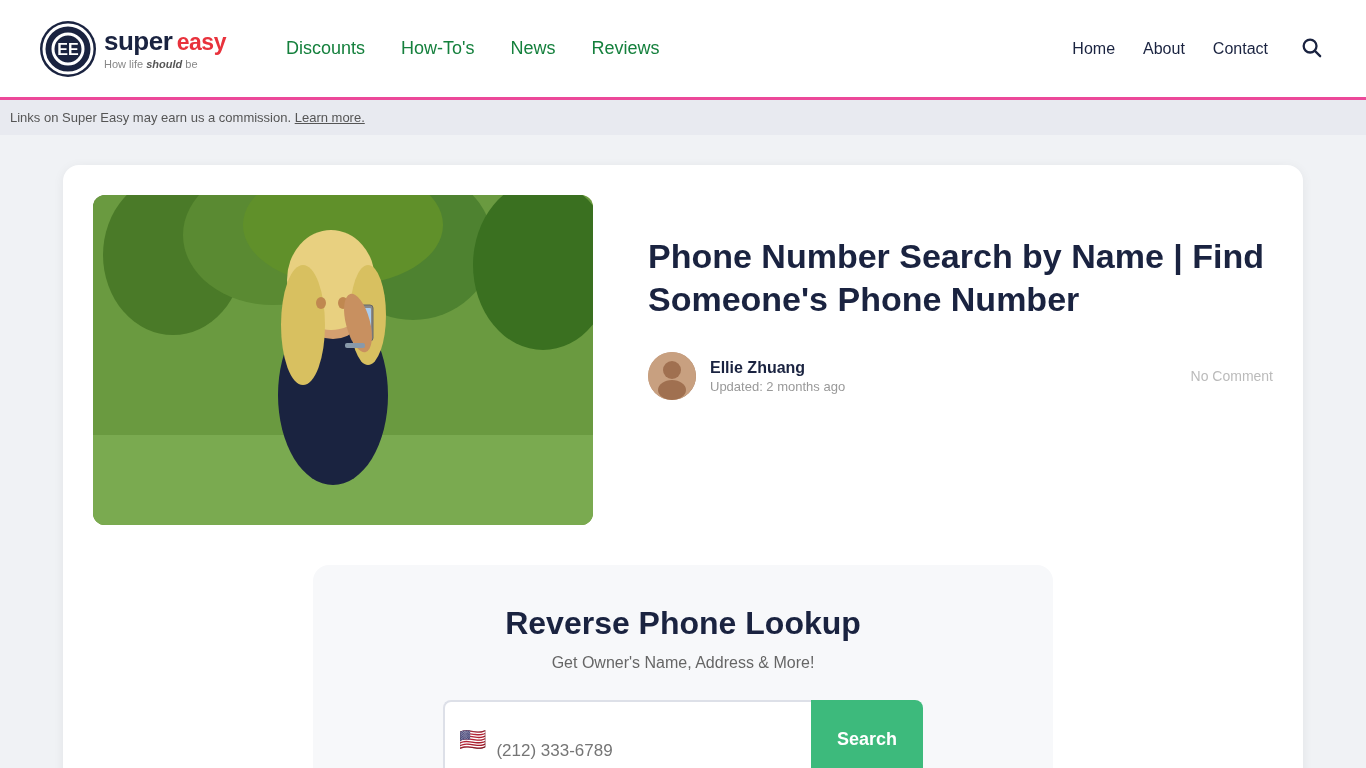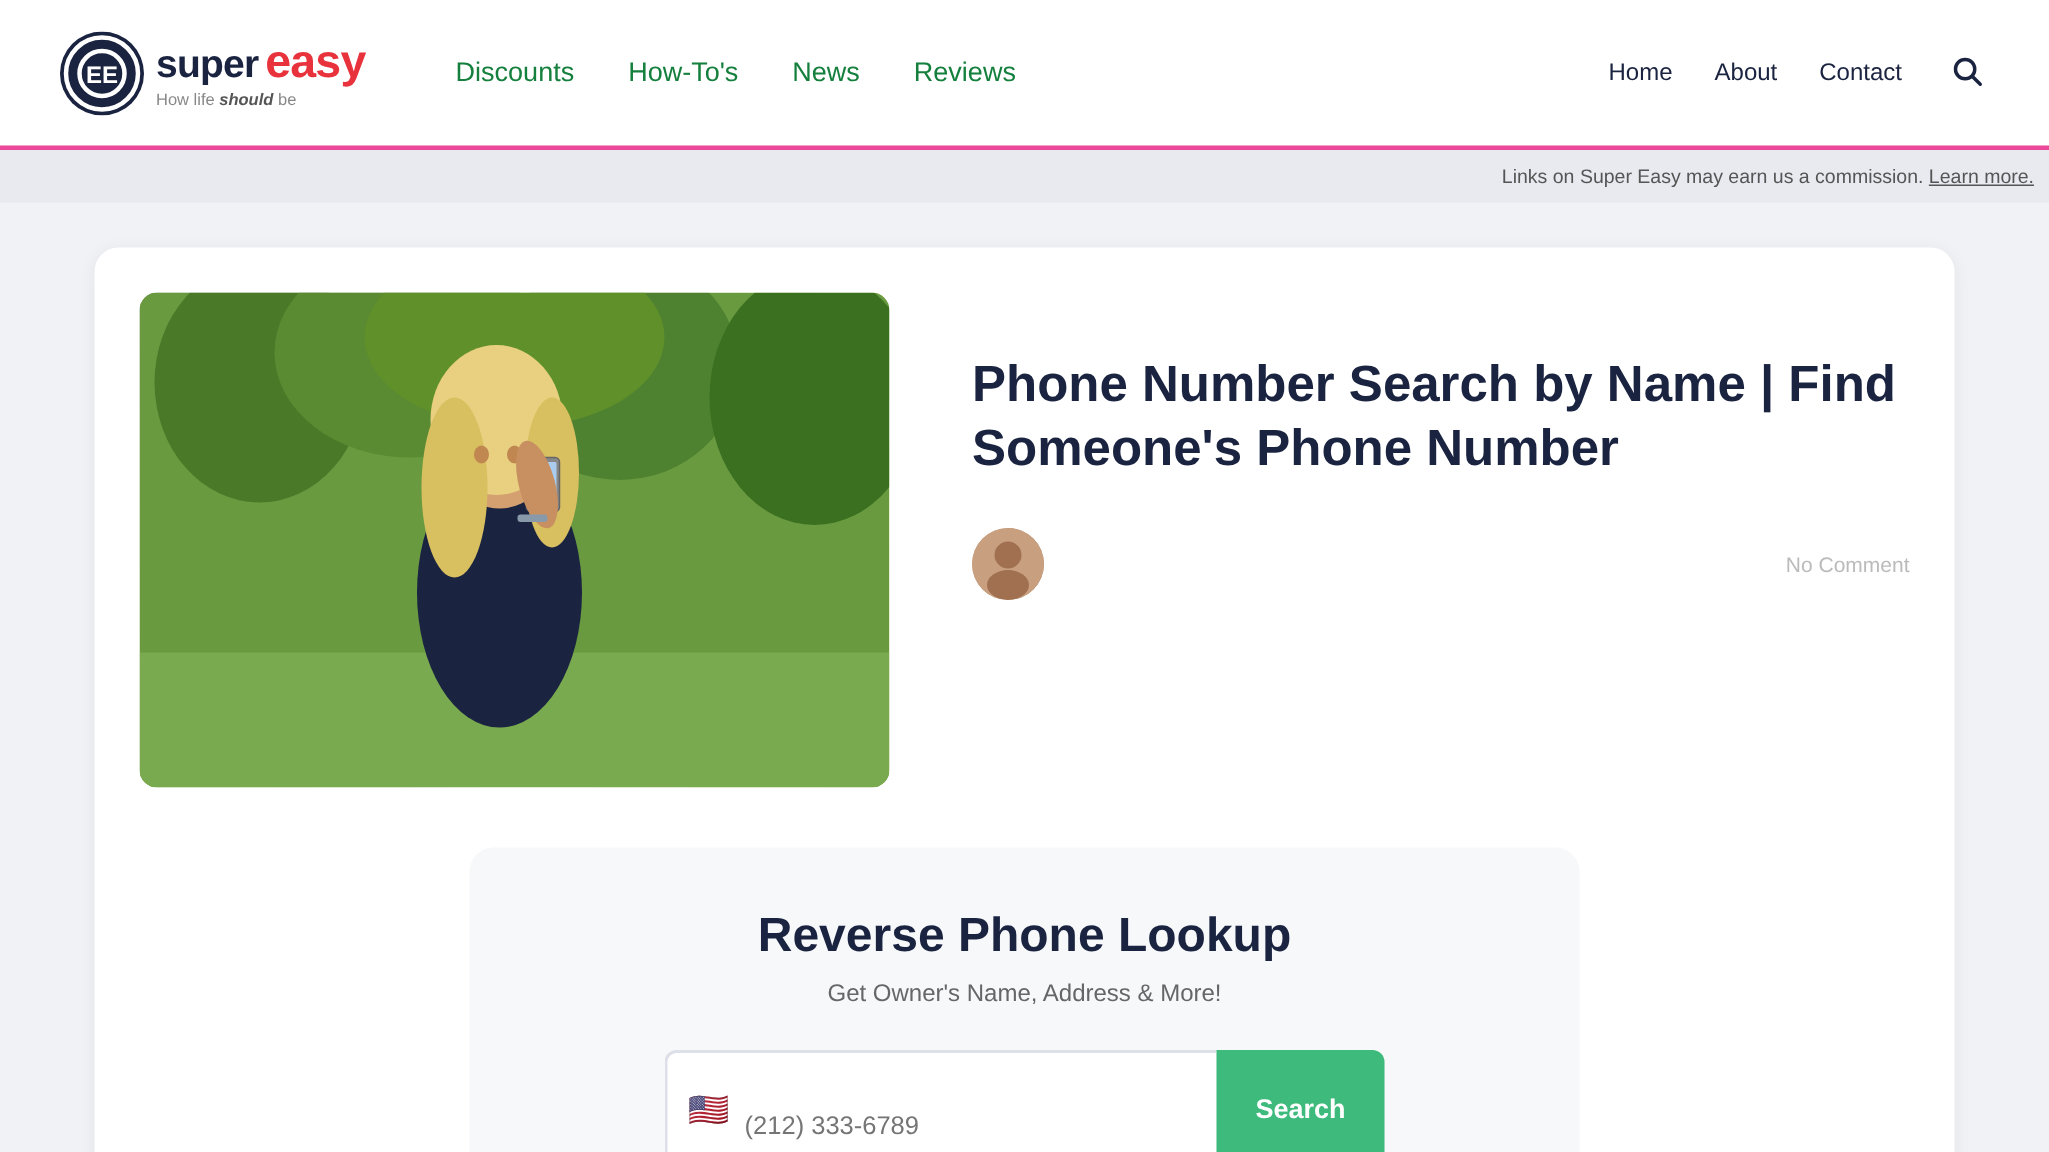--- a/index.html
+++ b/index.html
@@ -33,21 +33,21 @@
       flex-direction: column;
       line-height: 1.1;
     }
     .logo-super {
       font-size: 26px;
       font-weight: 800;
       color: #1a2340;
       letter-spacing: -0.5px;
     }
     .logo-easy {
-      font-size: 31px;
+      font-size: 23px;
       font-weight: 800;
       color: #e8323c;
       letter-spacing: -0.5px;
     }
     .logo-tagline {
       font-size: 11px;
       color: #888;
       margin-top: 2px;
     }
     .logo-tagline em { font-style: italic; font-weight: 600; color: #555; }
@@ -78,21 +78,21 @@
     .search-icon-btn {
       background: none;
       border: none;
       cursor: pointer;
       padding: 4px;
     }
 
     
     .commission-bar {
       background: #e8eaf0;
-      text-align: right;
+      text-align: left;
       padding: 10px;
       font-size: 13px;
       color: #555;
     }
     .commission-bar a { color: #555; text-decoration: underline; }
 
     
     .main-content {
       max-width: 1300px;
       margin: 30px auto;
@@ -333,20 +333,24 @@
         <h1 class="article-title">Phone Number Search by Name | Find Someone's Phone Number</h1>
         <div class="author-section">
           <div class="author-left">
             <div class="author-avatar">
               <svg viewBox="0 0 48 48" width="48" height="48">
                 <circle cx="24" cy="24" r="24" fill="#c8a080"></circle>
                 <circle cx="24" cy="18" r="9" fill="#a07050"></circle>
                 <ellipse cx="24" cy="38" rx="14" ry="10" fill="#a07050"></ellipse>
               </svg>
             </div>
+            <div class="author-info">
+              <div class="author-name">Ellie Zhuang</div>
+              <div class="author-updated">Updated: 2 months ago</div>
+            </div>
           </div>
           <div class="no-comment">No Comment</div>
         </div>
       </div>
     </div>
 
     <div class="lookup-section">
       <h2 class="lookup-title">Reverse Phone Lookup</h2>
       <p class="lookup-subtitle">Get Owner's Name, Address &amp; More!</p>
       <div class="lookup-form">

